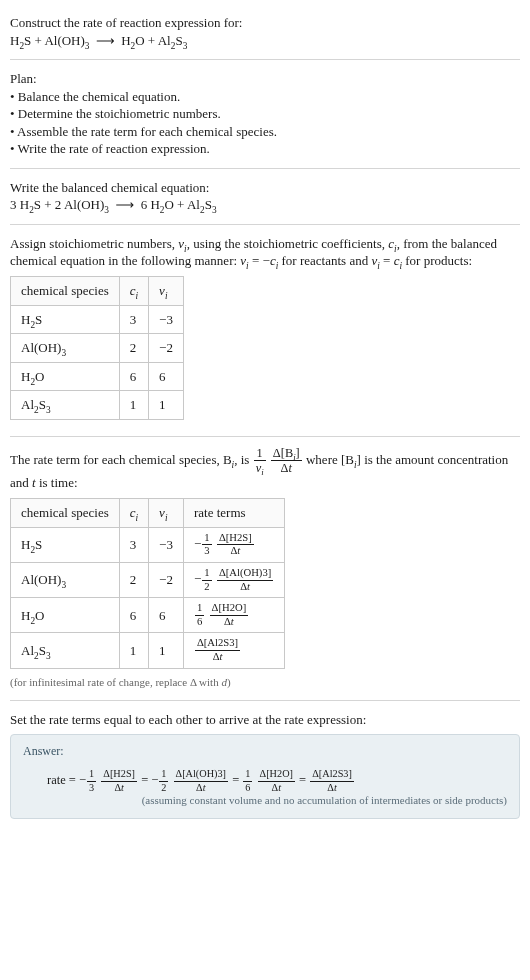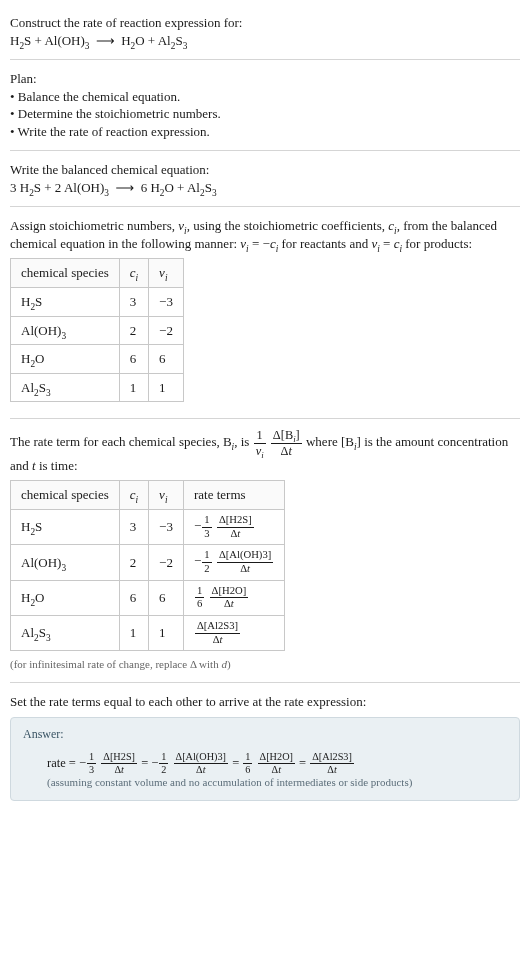--- a/index.html
+++ b/index.html
@@ -85,35 +85,37 @@
     letter-spacing: 0;
   }
   .rateline {
     white-space: nowrap;
   }
   .indent {
     padding-left: 24px;
   }
   .answerbox .greynote {
     color: #5c6e7a;
+    text-align: right;
   }
 </style>
 </head>
 <body>
 
 <div class="section">
   <div>Construct the rate of reaction expression for:</div>
   <div class="arrow">H<span class="sub">2</span>S + Al(OH)<span class="sub">3</span> &nbsp;⟶&nbsp; H<span class="sub">2</span>O + Al<span class="sub">2</span>S<span class="sub">3</span></div>
 </div>
 <hr>
 
 <div class="section">
   <div>Plan:</div>
   <div>• <span>Balance the chemical equation.</span></div>
   <div>• <span>Determine the stoichiometric numbers.</span></div>
+  <div>• <span>Assemble the rate term for each chemical species.</span></div>
   <div>• <span>Write the rate of reaction expression.</span></div>
 </div>
 <hr>
 
 <div class="section">
   <div>Write the balanced chemical equation:</div>
   <div class="arrow">3 H<span class="sub">2</span>S + 2 Al(OH)<span class="sub">3</span> &nbsp;⟶&nbsp; 6 H<span class="sub">2</span>O + Al<span class="sub">2</span>S<span class="sub">3</span></div>
 </div>
 <hr>
 

